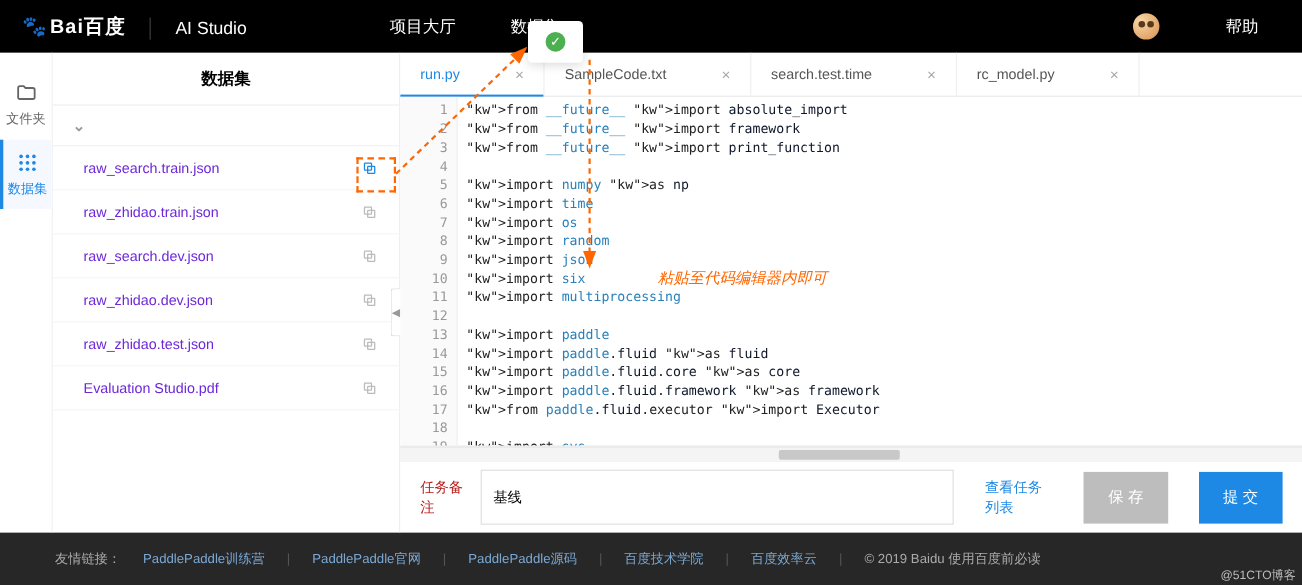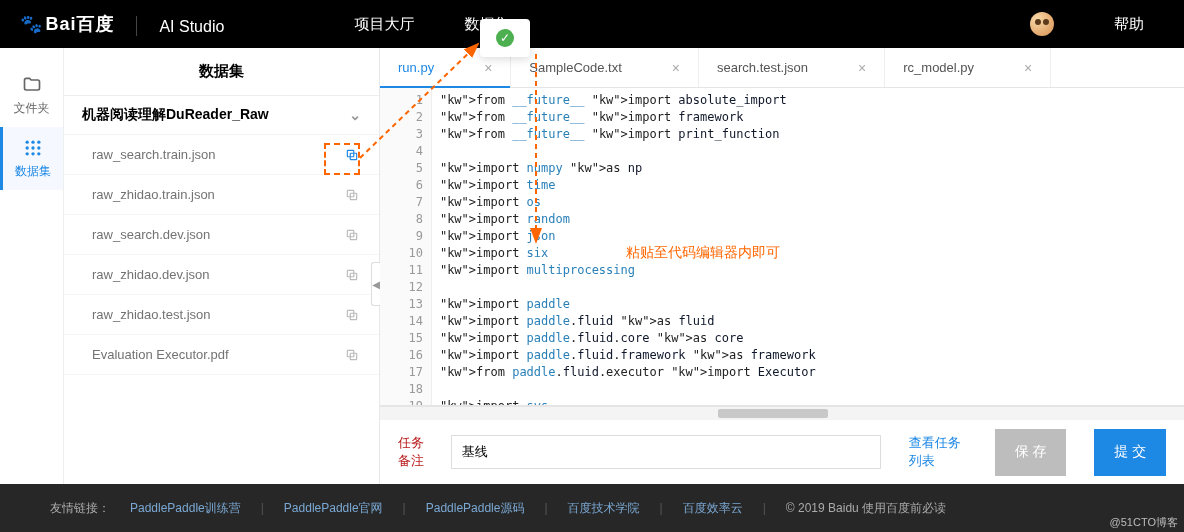--- a/index.html
+++ b/index.html
@@ -16,32 +16,32 @@
 .top-right { margin-left: auto; display: flex; align-items: center; gap: 60px; justify-content: space-between; }
 .avatar { width: 24px; height: 24px; border-radius: 50%; background: radial-gradient(circle at 30% 30%, #f8d8a8, #d89050); position: relative; }
 .avatar::before { content:""; position:absolute; width:6px; height:6px; background:#5a3a1a; border-radius:50%; top:7px; left:5px; box-shadow: 8px 0 #5a3a1a; }
 .help-link { color: #fff; cursor: pointer; font-size: 15px; margin-right: 20px; }
 
 .toast { position: absolute; top: 19px; left: 480px; background: #fff; border-radius: 4px; box-shadow: 0 2px 10px rgba(0,0,0,.15); padding: 10px 16px; display: flex; align-items: center; gap: 10px; z-index: 10; }
 .toast-check { width: 18px; height: 18px; border-radius: 50%; background: #4caf50; display: flex; align-items: center; justify-content: center; color: #fff; font-size: 12px; }
 
 .main-area { display: flex; height: 436px; }
 
-.mini-sidebar { width: 64px; background: #fff; border-right: 1px solid #eee; display: flex; flex-direction: column; align-items: center; padding-top: 16px; }
+.mini-sidebar { width: 48px; background: #fff; border-right: 1px solid #eee; display: flex; flex-direction: column; align-items: center; padding-top: 16px; }
 .mini-item { display: flex; flex-direction: column; align-items: center; gap: 4px; padding: 10px 0; width: 100%; cursor: pointer; font-size: 12px; color: #666; }
 .mini-item.active { color: #1e88e5; border-left: 3px solid #1e88e5; background: #f5f9ff; }
 .folder-icon, .grid-icon { width: 22px; height: 22px; display: flex; align-items: center; justify-content: center; }
 .folder-icon svg, .grid-icon svg { width: 20px; height: 20px; }
 
 .file-panel { width: 316px; background: #fff; border-right: 1px solid #e8e8e8; }
 .panel-header { text-align: center; font-size: 15px; font-weight: bold; padding: 14px 0; border-bottom: 1px solid #eee; }
 .folder-row { display: flex; align-items: center; justify-content: space-between; padding: 10px 18px; font-weight: bold; font-size: 14px; border-bottom: 1px solid #f2f2f2; cursor: pointer; }
 .chevron { color: #999; }
 .file-list { }
-.file-row { display: flex; align-items: center; justify-content: space-between; padding: 12px 20px 12px 28px; font-size: 13px; color: #737373; border-bottom: 1px solid #f6f6f6; cursor: pointer; }
+.file-row { display: flex; align-items: center; justify-content: space-between; padding: 12px 20px 12px 28px; font-size: 13px; color: #6d28d9; border-bottom: 1px solid #f6f6f6; cursor: pointer; }
 .copy-icon { width: 14px; height: 14px; color: #bbb; }
 .copy-icon.highlighted { color: #1e88e5; }
 .dashed-box { position: absolute; border: 2px dashed #ff6600; pointer-events: none; }
 
 .editor-area { flex: 1; display: flex; flex-direction: column; position: relative; }
 .tabs { display: flex; background: #fff; border-bottom: 1px solid #e5e5e5; height: 40px; }
 .tab { display: flex; align-items: center; padding: 15px 18px; gap: 50px; font-size: 13px; color: #555; border-right: 1px solid #eee; cursor: pointer; position: relative; }
 .tab.active { color: #1e88e5; }
 .tab.active::after { content:""; position:absolute; bottom:-1px; left:0; right:0; height:2px; background:#1e88e5; }
 .tab-close { color: #aaa; font-size: 14px; cursor: pointer; }
@@ -52,21 +52,21 @@
 .mod { color: #2980b9; }
 .fn { color: #0f172a; }
 
 .collapse-handle { position: absolute; left: -9px; top: 214px; width: 9px; height: 44px; background: #fff; border: 1px solid #ddd; border-right: none; border-radius: 3px 0 0 3px; display:flex; align-items:center; justify-content:center; color:#999; cursor:pointer; font-size:10px; }
 
 .h-scroll { height: 14px; background: #f4f4f4; border-top: 1px solid #e5e5e5; position: relative; }
 .h-thumb { position: absolute; left: 42%; top: 2px; width: 110px; height: 9px; background: #c8c8c8; border-radius: 2px; }
 
 .task-bar { height: 64px; display: flex; align-items: center; padding: 0 18px; gap: 14px; background: #fff; }
 .task-label { font-size: 13px; color: #b91c1c; }
-.task-input { flex: 0 0 430px; height: 34px; border: 1px solid #ddd; padding: 0 10px; font-size: 13px; }
+.task-input { flex: 0 0 430px; height: 50px; border: 1px solid #ddd; padding: 0 10px; font-size: 13px; }
 .spacer { flex: 1; }
 .link-btn { color: #1e88e5; cursor: pointer; font-size: 13px; margin-right: 14px; }
 .btn { width: 96px; height: 47px; border: none; font-size: 14px; cursor: pointer; color: #fff; }
 .btn.save { background: #bdbdbd; }
 .btn.submit { background: #1e88e5; }
 
 .footer { background: #272727; height: 48px; display: flex; align-items: center; padding: 0 50px; color: #aaa; font-size: 12px; gap: 20px; }
 .footer a { color: #7aa8d4; }
 .footer .sep { color: #555; }
 .watermark { position: absolute; right: 6px; bottom: 2px; font-size: 11px; color: #bbb; }
@@ -122,21 +122,20 @@
             <circle cx="19" cy="19" r="2"></circle>
           </svg>
       </span>
       <span>数据集</span>
     </div>
   </div>
 
   <div class="file-panel">
     <div class="panel-header">数据集</div>
     <div class="folder-row">
-      <span>机器阅读理解DuReader_Raw</span>
       <span class="chevron">⌄</span>
     </div>
     <div class="file-list">
       <div class="file-row">
           <span>raw_search.train.json</span>
           <span class="copy-icon highlighted"><svg viewBox="0 0 24 24" fill="none" stroke="currentColor" stroke-width="2">
               <rect x="9" y="9" width="11" height="11" rx="1"></rect>
               <rect x="4" y="4" width="11" height="11" rx="1"></rect>
             </svg></span>
         </div>
@@ -162,42 +161,42 @@
             </svg></span>
         </div>
       <div class="file-row">
           <span>raw_zhidao.test.json</span>
           <span class="copy-icon"><svg viewBox="0 0 24 24" fill="none" stroke="currentColor" stroke-width="2">
               <rect x="9" y="9" width="11" height="11" rx="1"></rect>
               <rect x="4" y="4" width="11" height="11" rx="1"></rect>
             </svg></span>
         </div>
       <div class="file-row">
-          <span>Evaluation Executor.pdf</span>
+          <span>Evaluation Studio.pdf</span>
           <span class="copy-icon"><svg viewBox="0 0 24 24" fill="none" stroke="currentColor" stroke-width="2">
               <rect x="9" y="9" width="11" height="11" rx="1"></rect>
               <rect x="4" y="4" width="11" height="11" rx="1"></rect>
             </svg></span>
         </div>
     </div>
   </div>
 
   <div class="editor-area">
     <div class="collapse-handle">◀</div>
     <div class="tabs">
       <div class="tab active">
           <span>run.py</span>
           <span class="tab-close">×</span>
         </div>
       <div class="tab">
           <span>SampleCode.txt</span>
           <span class="tab-close">×</span>
         </div>
       <div class="tab">
-          <span>search.test.json</span>
+          <span>search.test.time</span>
           <span class="tab-close">×</span>
         </div>
       <div class="tab">
           <span>rc_model.py</span>
           <span class="tab-close">×</span>
         </div>
     </div>
 
     <div class="code-wrap">
       <div class="gutter" id="gutter"> 1
@@ -291,15 +290,15 @@
   <line x1="0" y1="118" x2="118" y2="4" stroke="#ff6600" stroke-width="2" stroke-dasharray="5,4" marker-end="url(#ah1)"></line>
 </svg>
 <svg class="annotation-arrow" style="left:526px; top:54px; width:20px; height:196px;">
   <defs>
       <marker id="ah2" markerWidth="10" markerHeight="10" refX="7" refY="3" orient="auto">
         <path d="M0,0 L8,3 L0,6 Z" fill="#ff6600"></path>
       </marker>
     </defs>
   <line x1="10" y1="0" x2="10" y2="188" stroke="#ff6600" stroke-width="2" stroke-dasharray="5,4" marker-end="url(#ah2)"></line>
 </svg>
-<div class="annotation-text" style="left:626px; top:244px;">粘贴至代码编辑器内即可</div>
+<div class="annotation-text" style="left:598px; top:244px;font-style:italic;">粘贴至代码编辑器内即可</div>
 
 <div class="watermark">@51CTO博客</div>
 
 </body></html>

